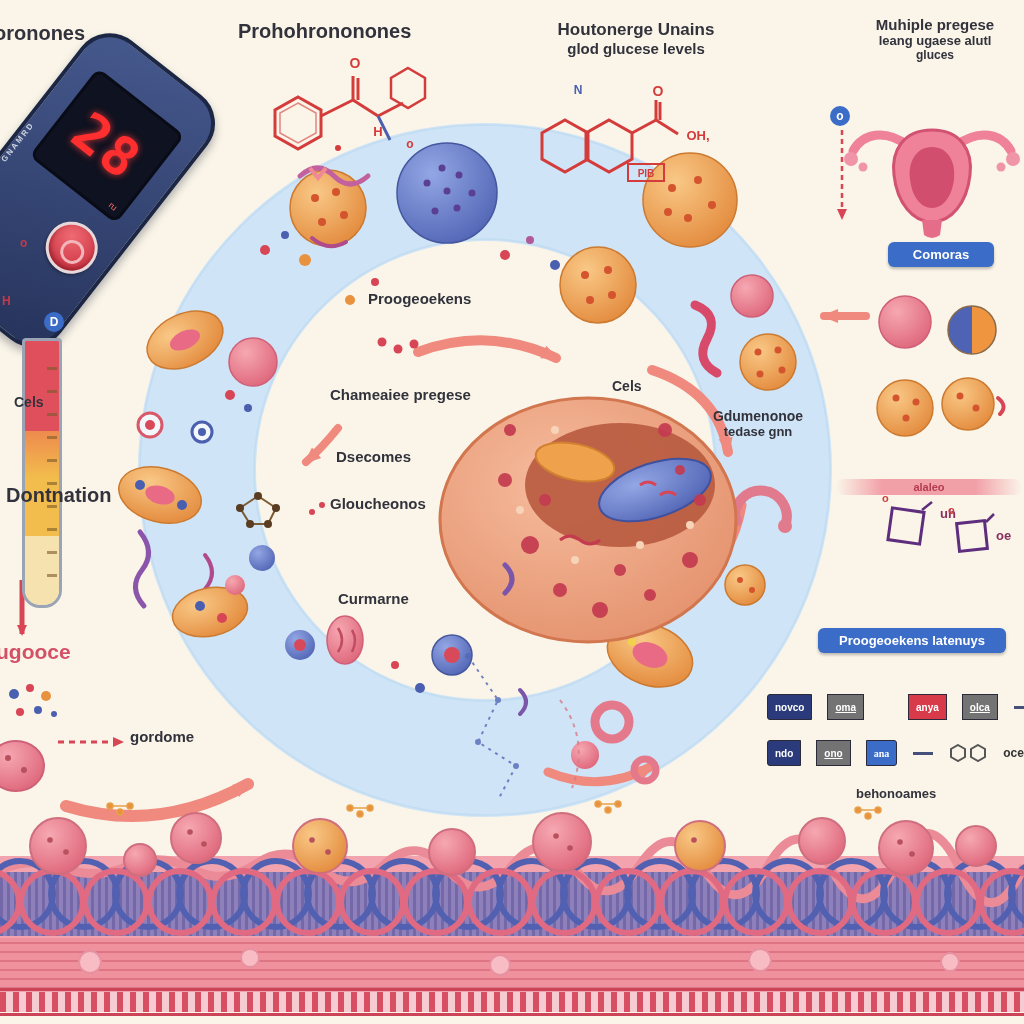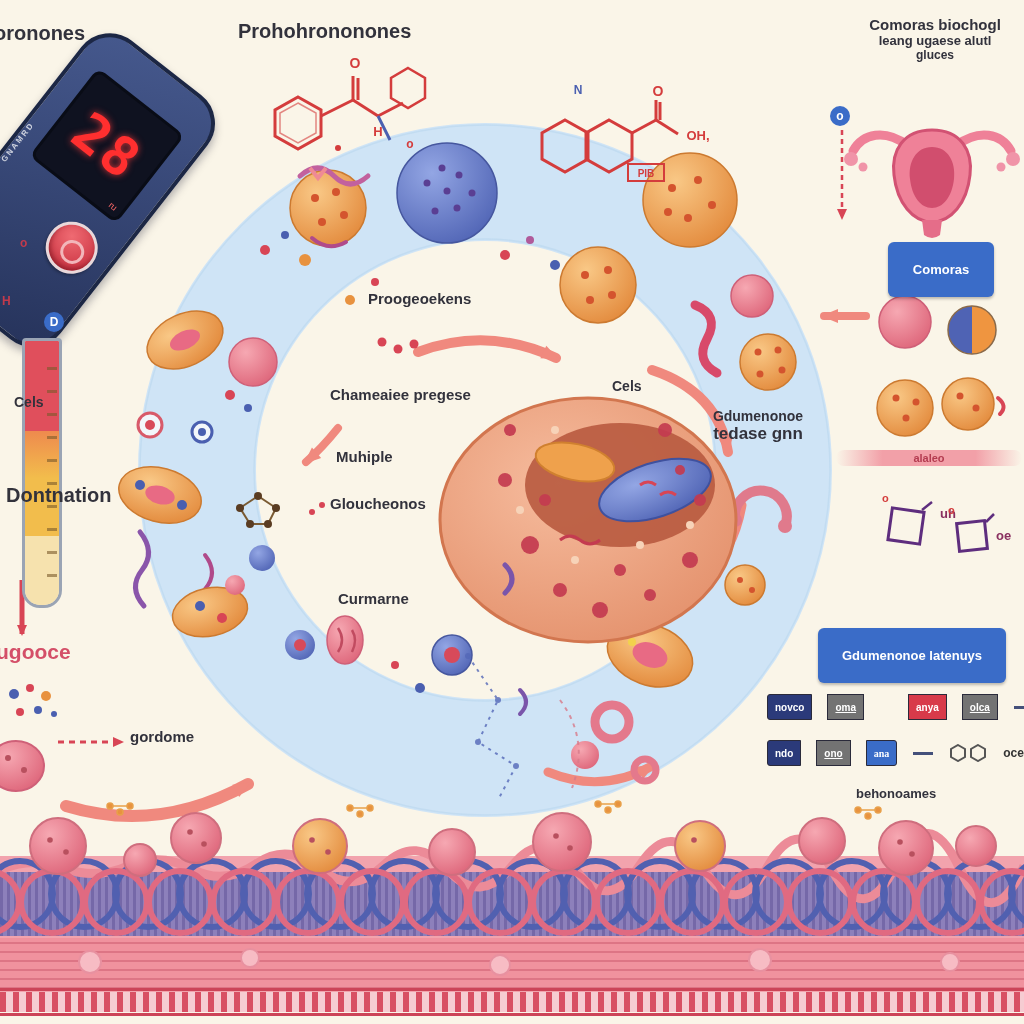--- a/index.html
+++ b/index.html
@@ -1,26 +1,26 @@
 <!DOCTYPE html>
 <html><head>
 <meta charset="utf-8">
 <style>
   html,body{margin:0;padding:0;background:#e8e4da;}
   .canvas{position:relative;width:1024px;height:1024px;background:#faf5e8;overflow:hidden;
           font-family:"Liberation Sans",sans-serif;}
   .art{position:absolute;left:0;top:0;z-index:1;}
   .lbl{position:absolute;z-index:6;color:#32323c;font-weight:700;white-space:nowrap;}
   .badge{position:absolute;z-index:6;background:#3a6cc8;color:#fff;font-weight:700;font-size:13px;
-         padding:20px 10px;border-radius:6px;box-shadow:0 2px 3px rgba(0,0,0,.25);text-align:center;}
+         padding:5px 10px;border-radius:6px;box-shadow:0 2px 3px rgba(0,0,0,.25);text-align:center;}
   .circ{position:absolute;z-index:6;width:20px;height:20px;border-radius:50%;background:#3a6cc8;color:#fff;
         font-size:12px;font-weight:700;display:flex;align-items:center;justify-content:center;}
   .gradline{position:absolute;z-index:6;width:186px;height:16px;border-radius:8px;
         background:linear-gradient(90deg,rgba(242,160,168,0),#f2a0a8 25%,#f2a0a8 75%,rgba(242,160,168,0));
-        display:flex;align-items:center;justify-content:center;}
+        display:flex;align-items:center;justify-content:center;margin-top:29px;}
   .gradline span{font-size:11px;font-weight:700;color:#b43c50;}
   .pathrow{position:absolute;z-index:6;display:flex;align-items:center;gap:16px;}
   .seg{height:24px;display:flex;align-items:center;justify-content:center;color:#fff;font-size:10px;
        font-weight:700;padding:0 7px;border:1px solid #2a2a3a;margin-left:-1px;}
   .seg-navy{background:#2b3a7a;border-radius:3px 0 0 3px;}
   .seg-orange{background:#737373;text-decoration:underline;}
   .seg-red{background:#d83a4a;margin-left:28px;}
   .seg-blue{background:#3a6cc8;border-radius:0 3px 3px 0;font-family:Liberation Serif, serif;}
   .connector{width:20px;height:3px;background:#44507a;}
   .diamond{width:12px;height:12px;border:3px solid #3a6cc8;transform:rotate(45deg);background:#e8f0fb;}
@@ -464,51 +464,55 @@
 
 </div>
 
 <div class="tube">
   <div class="tube-fill"></div>
   <div class="tube-ticks"></div>
 </div>
 
 <div class="lbl" style="left:-6px;top:22px;font-size:20px">oronones</div>
 <div class="lbl" style="left:238px;top:20px;font-size:20px">Prohohrononones</div>
+<div class="lbl" style="left:516px;top:20px;width:240px;text-align:center;white-space:normal">
+  <div style="font-size:17px">Houtonerge Unains</div>
+  <div style="font-size:15px;font-weight:600">glod glucese levels</div>
+</div>
 <div class="lbl" style="left:846px;top:16px;width:178px;text-align:center;white-space:normal">
-  <div style="font-size:15px">Comoras biochogl</div>
+  <div style="font-size:15px">Muhiple pregese</div>
   <div style="font-size:13px;font-weight:600">leang ugaese alutl</div>
   <div style="font-size:12px;font-weight:600">gluces</div>
 </div>
 
 <div class="lbl" style="left:20px;top:236px;font-size:12px;color:#c23a4c">o</div>
 <div class="lbl" style="left:2px;top:294px;font-size:12px;color:#c23a4c">H</div>
 <div class="circ" style="left:44px;top:312px">D</div>
 <div class="lbl" style="left:14px;top:394px;font-size:14px">Cels</div>
 <div class="lbl" style="left:6px;top:484px;font-size:20px">Dontnation</div>
 <div class="lbl" style="left:-4px;top:640px;font-size:21px;color:#d44f68">ugooce</div>
 <div class="lbl" style="left:130px;top:728px;font-size:15px">gordome</div>
 
 <div class="lbl" style="left:368px;top:290px;font-size:15px">Proogeoekens</div>
 <div class="lbl" style="left:330px;top:386px;font-size:15px">Chameaiee pregese</div>
-<div class="lbl" style="left:336px;top:448px;font-size:15px">Muhiple</div>
+<div class="lbl" style="left:336px;top:448px;font-size:15px">Dsecomes</div>
 <div class="lbl" style="left:330px;top:495px;font-size:15px">Gloucheonos</div>
 <div class="lbl" style="left:338px;top:590px;font-size:15px">Curmarne</div>
 <div class="lbl" style="left:612px;top:378px;font-size:14px">Cels</div>
 <div class="lbl" style="left:688px;top:408px;width:140px;text-align:center;white-space:normal">
   <div style="font-size:14px">Gdumenonoe</div>
-  <div style="font-size:17px;font-weight:600">tedase gnn</div>
+  <div style="font-size:13px;font-weight:600">tedase gnn</div>
 </div>
 
 <div class="circ" style="left:830px;top:106px">o</div>
 <div class="badge" style="left:888px;top:242px;width:86px">Comoras</div>
 <div class="gradline" style="left:836px;top:450px">
   <span>alaleo</span>
 </div>
-<div class="badge" style="left:818px;top:628px;width:168px">Gdumenonoe latenuys</div>
+<div class="badge" style="left:818px;top:628px;width:168px">Proogeoekens latenuys</div>
 
 <div class="pathrow" style="left:768px;top:694px">
   <div class="seg seg-navy">novco</div>
   <div class="seg seg-orange">oma</div>
   <div class="seg seg-red">anya</div>
   <div class="seg seg-orange">olca</div>
   <div class="connector"></div>
   <div class="diamond"></div>
   <div class="endlbl">D</div>
 </div>

